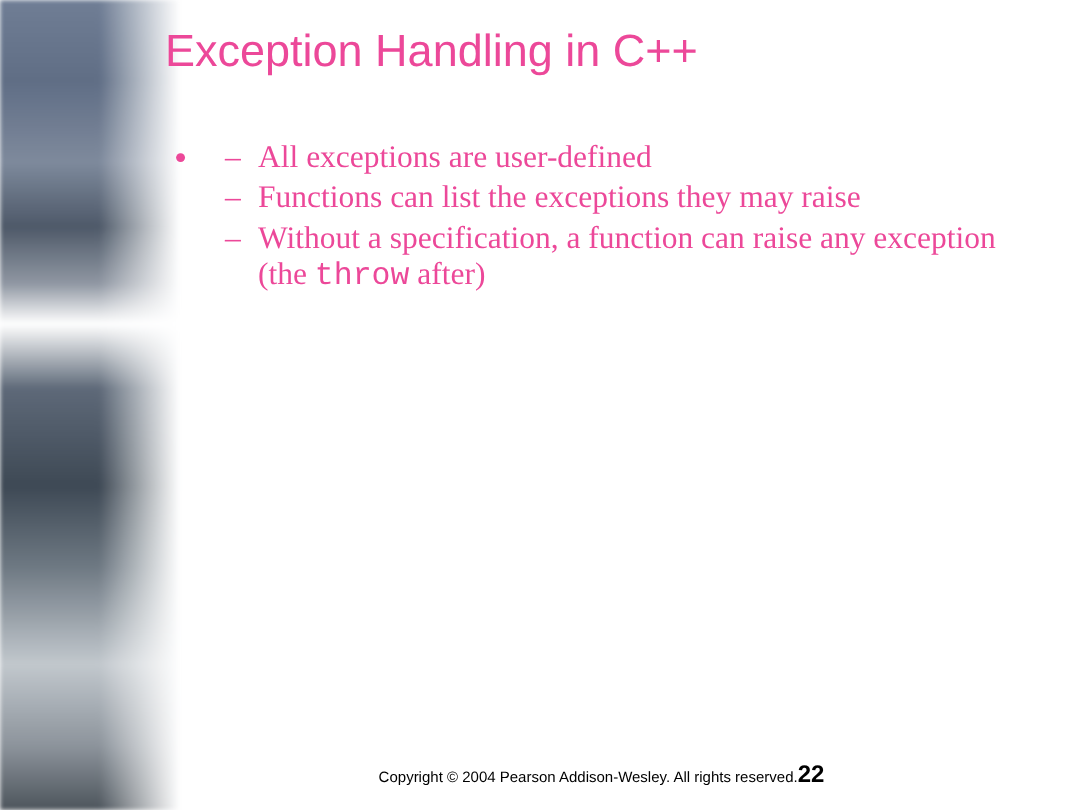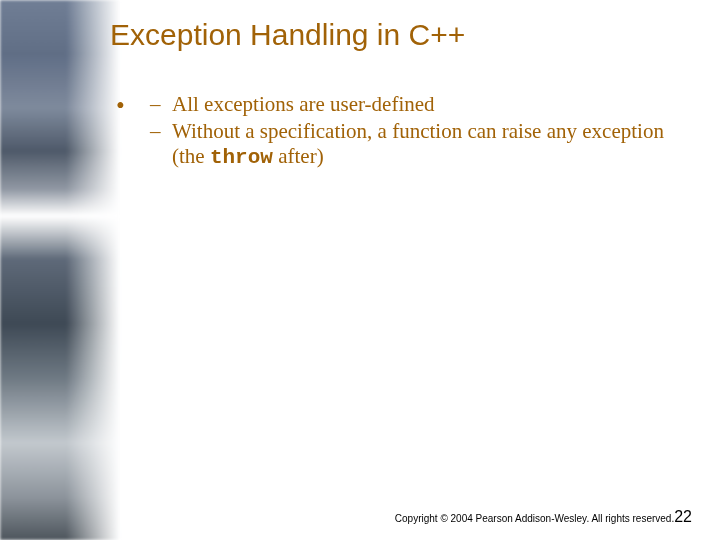--- a/index.html
+++ b/index.html
@@ -24,21 +24,21 @@
       linear-gradient(90deg, rgba(255,255,255,0) 0%, rgba(255,255,255,0) 55%, rgba(255,255,255,1) 100%),
       linear-gradient(180deg, #6a7fa0 0%, #5a6f90 10%, #7a8aa5 20%, #4a5a70 28%, #8d97a8 35%, #ffffff 40%, #5a6a80 48%, #3a4a5a 60%, #6a7a88 70%, #c0c8d0 82%, #8a94a0 92%, #4a5560 100%);
     filter: blur(1.5px) saturate(70%);
   }
   .content {
     position: absolute;
     left: 110px;
     top: 18px;
     right: 28px;
     bottom: 18px;
-    color: #a16207;
+    color: #ec4899;
   }
   .title {
     font-family: Arial, Helvetica, sans-serif;
     font-size: 30px;
     font-weight: 400;
     margin-bottom: 40px;
   }
   ul.lvl1 {
     list-style: none;
     padding-left: 6px;
@@ -70,51 +70,52 @@
     line-height: 1.18;
   }
   ul.lvl2 > li::before {
     content: "–";
     position: absolute;
     left: 0;
     top: 0;
   }
   .mono {
     font-family: "Courier New", Courier, monospace;
-    font-weight: bold;
   }
   .footer {
     position: absolute;
     left: 110px;
     right: 28px;
     bottom: 14px;
     font-family: Arial, Helvetica, sans-serif;
     font-size: 10px;
     color: #000;
     display: flex;
-    justify-content: flex-end;
+    justify-content: center;
     align-items: baseline;
   }
   .footer .num {
     font-size: 16px;
+    font-weight: bold;
   }
 </style>
 </head>
 <body>
 
 <div class="bg"></div>
 <div class="bg-grad"></div>
 
 <div class="content">
   <div class="title">Exception Handling in C++</div>
 
   <ul class="lvl1">
     <li>
       <ul class="lvl2">
         <li>All exceptions are user-defined</li>
+        <li>Functions can list the exceptions they may raise</li>
         <li>
           <span>Without a specification, a function can raise any exception (the </span><span class="mono">throw</span><span> after)</span>
         </li>
       </ul>
     </li>
   </ul>
 </div>
 
 <div class="footer">
   <span>Copyright © 2004 Pearson Addison-Wesley. All rights reserved.</span>

